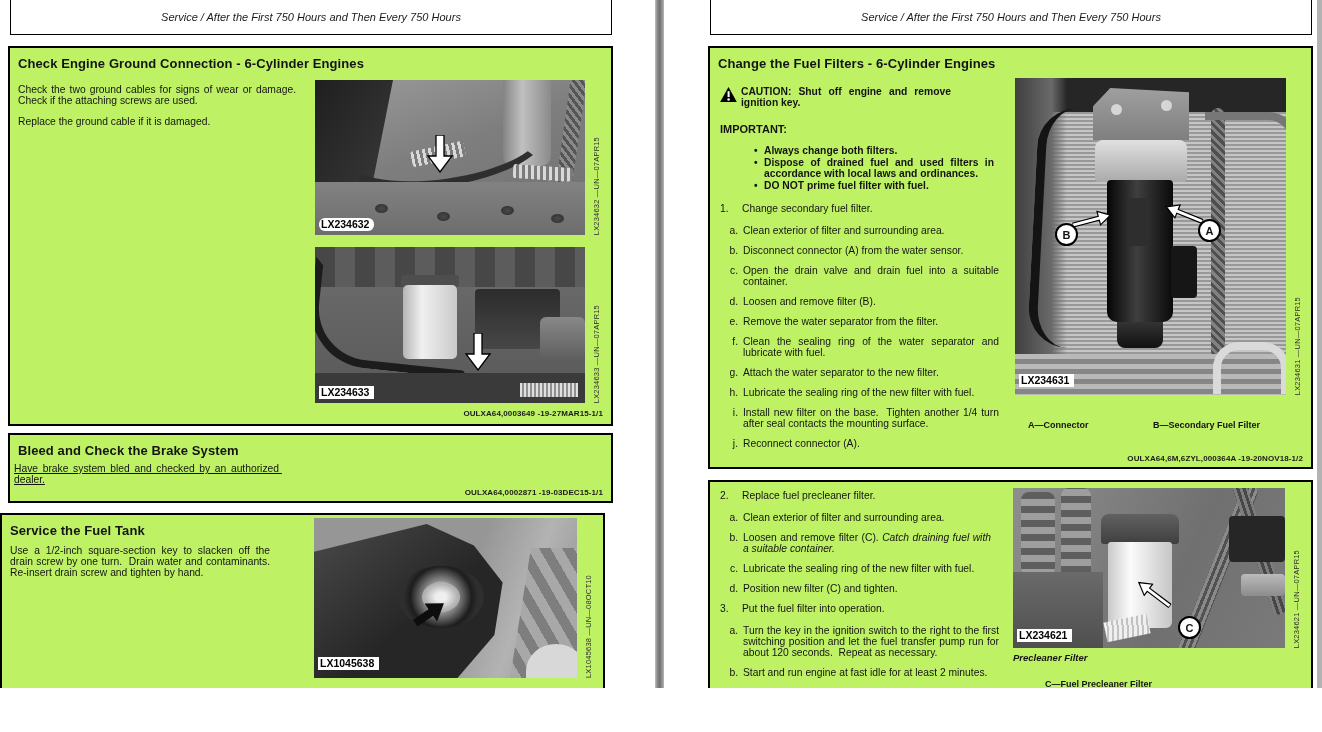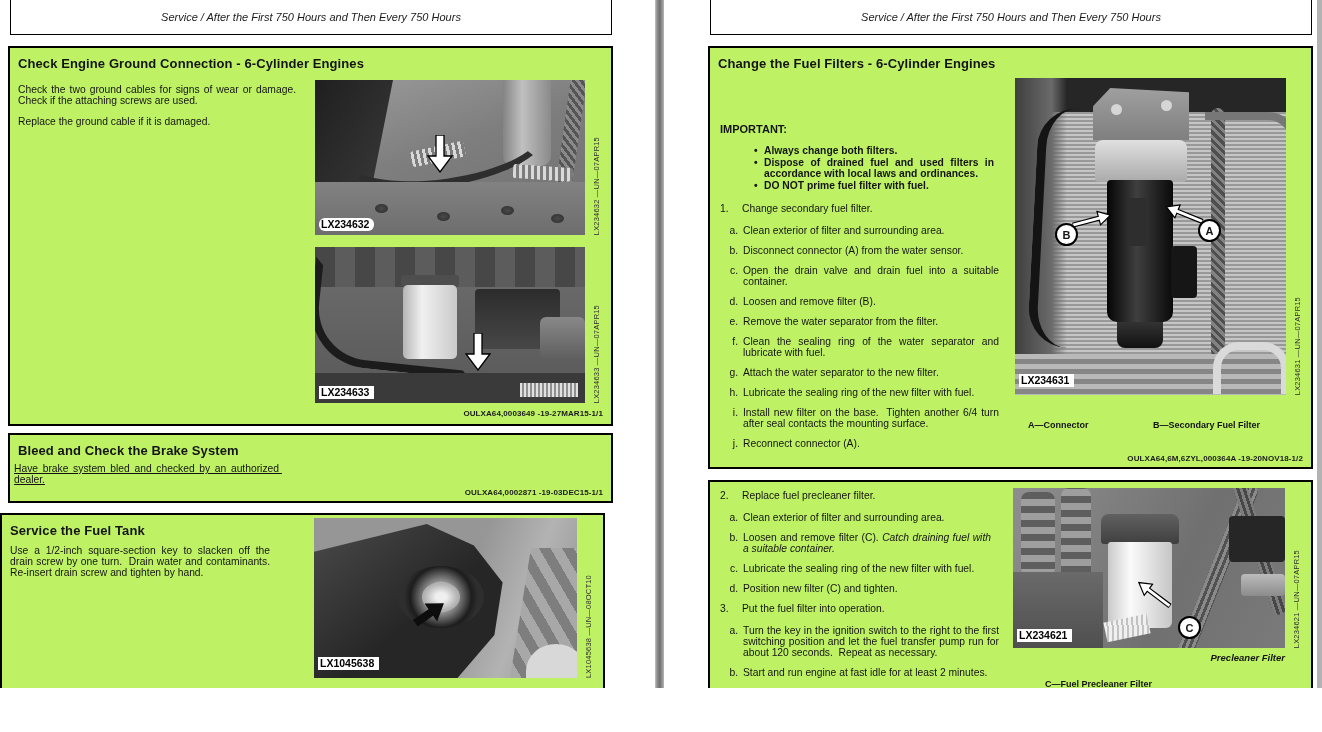--- a/index.html
+++ b/index.html
@@ -35,21 +35,21 @@
   .bdot::before{content:"\2022";}
   .btxt{width:230px;text-align:justify;}
   .steps{position:absolute;}
   .steprow{display:flex;margin-bottom:11px;font-size:10.3px;line-height:11px;}
   .snum{flex:none;width:14px;margin-right:8px;}
   .sname{width:260px;}
   .srow{display:flex;margin-bottom:9px;font-size:10.3px;line-height:11px;}
   .slab{flex:none;width:18px;text-align:right;margin-right:5px;}
   .stext{width:256px;text-align:justify;white-space:pre-wrap;}
   .it{font-style:italic;}
-  .subcap{position:absolute;font-style:italic;font-weight:600;font-size:9.5px;text-align:right;}
+  .subcap{position:absolute;font-style:italic;font-weight:600;font-size:9.5px;text-align:left;}
 </style>
 </head>
 <body>
 
 <div class="canvas">
   <div class="divider"></div>
   <div class="edge"></div>
 
   <div class="hdr" style="left:10px;width:600px;">
     <span>Service / After the First 750 Hours and Then Every 750 Hours</span>
@@ -130,20 +130,28 @@
     <div class="ftr" style="bottom:4px;">OULXA64,0002631 -18-07OCT10-1/1</div>
   </div>
 
   <div class="hdr" style="left:710px;width:600px;">
     <span>Service / After the First 750 Hours and Then Every 750 Hours</span>
   </div>
 
   <div class="box" style="left:708px;top:46px;width:601px;height:419px;">
     <div class="title">Change the Fuel Filters - 6-Cylinder Engines</div>
 
+    <div class="caution" style="left:10px;top:38px;">
+      <svg class="caut-ico" width="17" height="15" viewBox="0 0 20 18">
+        <path d="M10 0 L20 18 L0 18 Z" fill="#000"></path>
+        <rect x="8.9" y="5" width="2.4" height="7" fill="#fff"></rect>
+        <circle cx="10.1" cy="15" r="1.5" fill="#fff"></circle>
+      </svg>
+      <div class="cautxt">CAUTION: Shut off engine and remove ignition key.</div>
+    </div>
 
     <div class="imp" style="left:10px;top:75px;">IMPORTANT:</div>
 
     <div class="blist" style="left:44px;top:97px;">
       <div class="bul">
           <span class="bdot"></span>
           <span class="btxt">Always change both filters.</span>
         </div>
       <div class="bul">
           <span class="bdot"></span>
@@ -187,21 +195,21 @@
       <div class="srow">
           <span class="slab">g.</span>
           <span class="stext">Attach the water separator to the new filter.</span>
         </div>
       <div class="srow">
           <span class="slab">h.</span>
           <span class="stext">Lubricate the sealing ring of the new filter with fuel.</span>
         </div>
       <div class="srow">
           <span class="slab">i.</span>
-          <span class="stext">Install new filter on the base.  Tighten another 6/4 turn after seal contacts the mounting surface.</span>
+          <span class="stext">Install new filter on the base.  Tighten another 1/4 turn after seal contacts the mounting surface.</span>
         </div>
       <div class="srow">
           <span class="slab">j.</span>
           <span class="stext">Reconnect connector (A).</span>
         </div>
     </div>
 
     <div class="pwrap" style="left:305px;top:30px;width:287px;height:317px;">
       <div class="photo" style="width:271px;height:317px;background:repeating-linear-gradient(180deg,#c6c6c6 0 2px,#989898 2px 4px);">
         <div class="d" style="left:0;top:0;width:271px;height:34px;background:#262626;"></div>

